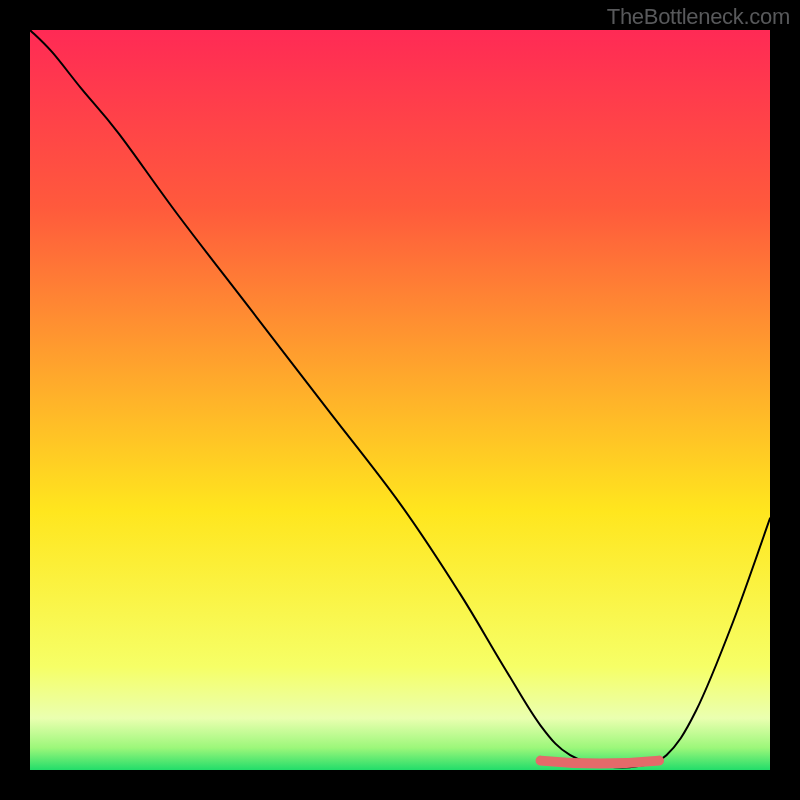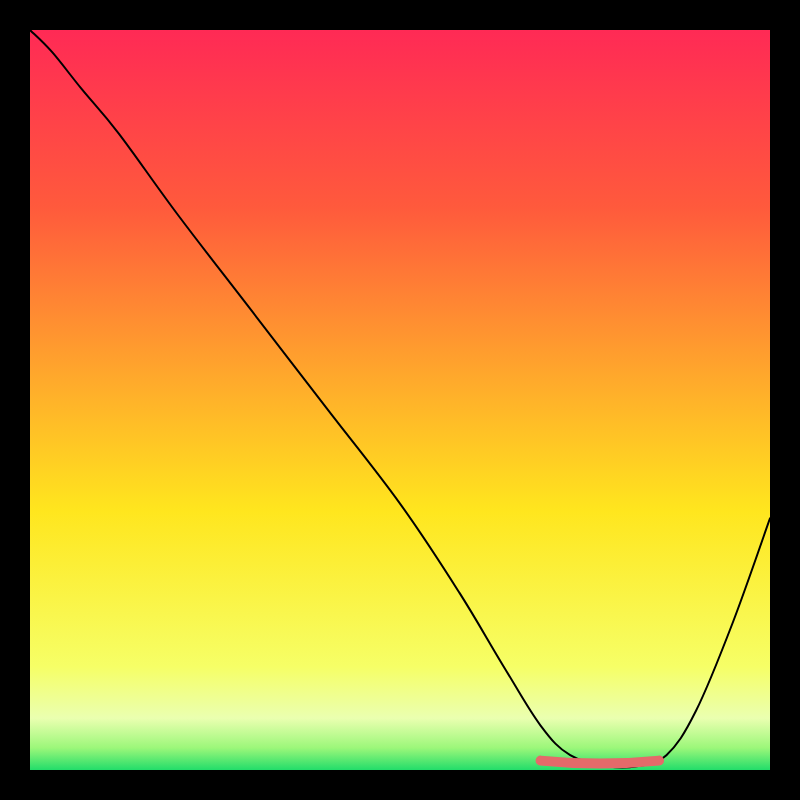--- a/index.html
+++ b/index.html
@@ -25,20 +25,21 @@
     position: absolute;
     left: 30px;
     top: 30px;
     width: 740px;
     height: 740px;
   }
 </style>
 </head>
 <body>
 <div class="frame">
+  <div class="watermark">TheBottleneck.com</div>
   <svg class="plot" viewBox="0 0 740 740" preserveAspectRatio="none">
     <defs>
       <linearGradient id="bg-grad" x1="0" y1="0" x2="0" y2="1">
         <stop id="g0" offset="0%" stop-color="#ff2a55"></stop>
         <stop id="g1" offset="24%" stop-color="#ff5a3c"></stop>
         <stop id="g2" offset="45%" stop-color="#ffa22d"></stop>
         <stop id="g3" offset="65%" stop-color="#ffe61e"></stop>
         <stop id="g4" offset="86%" stop-color="#f6ff66"></stop>
         <stop id="g5" offset="93%" stop-color="#eaffb0"></stop>
         <stop id="g6" offset="97%" stop-color="#9cf77a"></stop>

